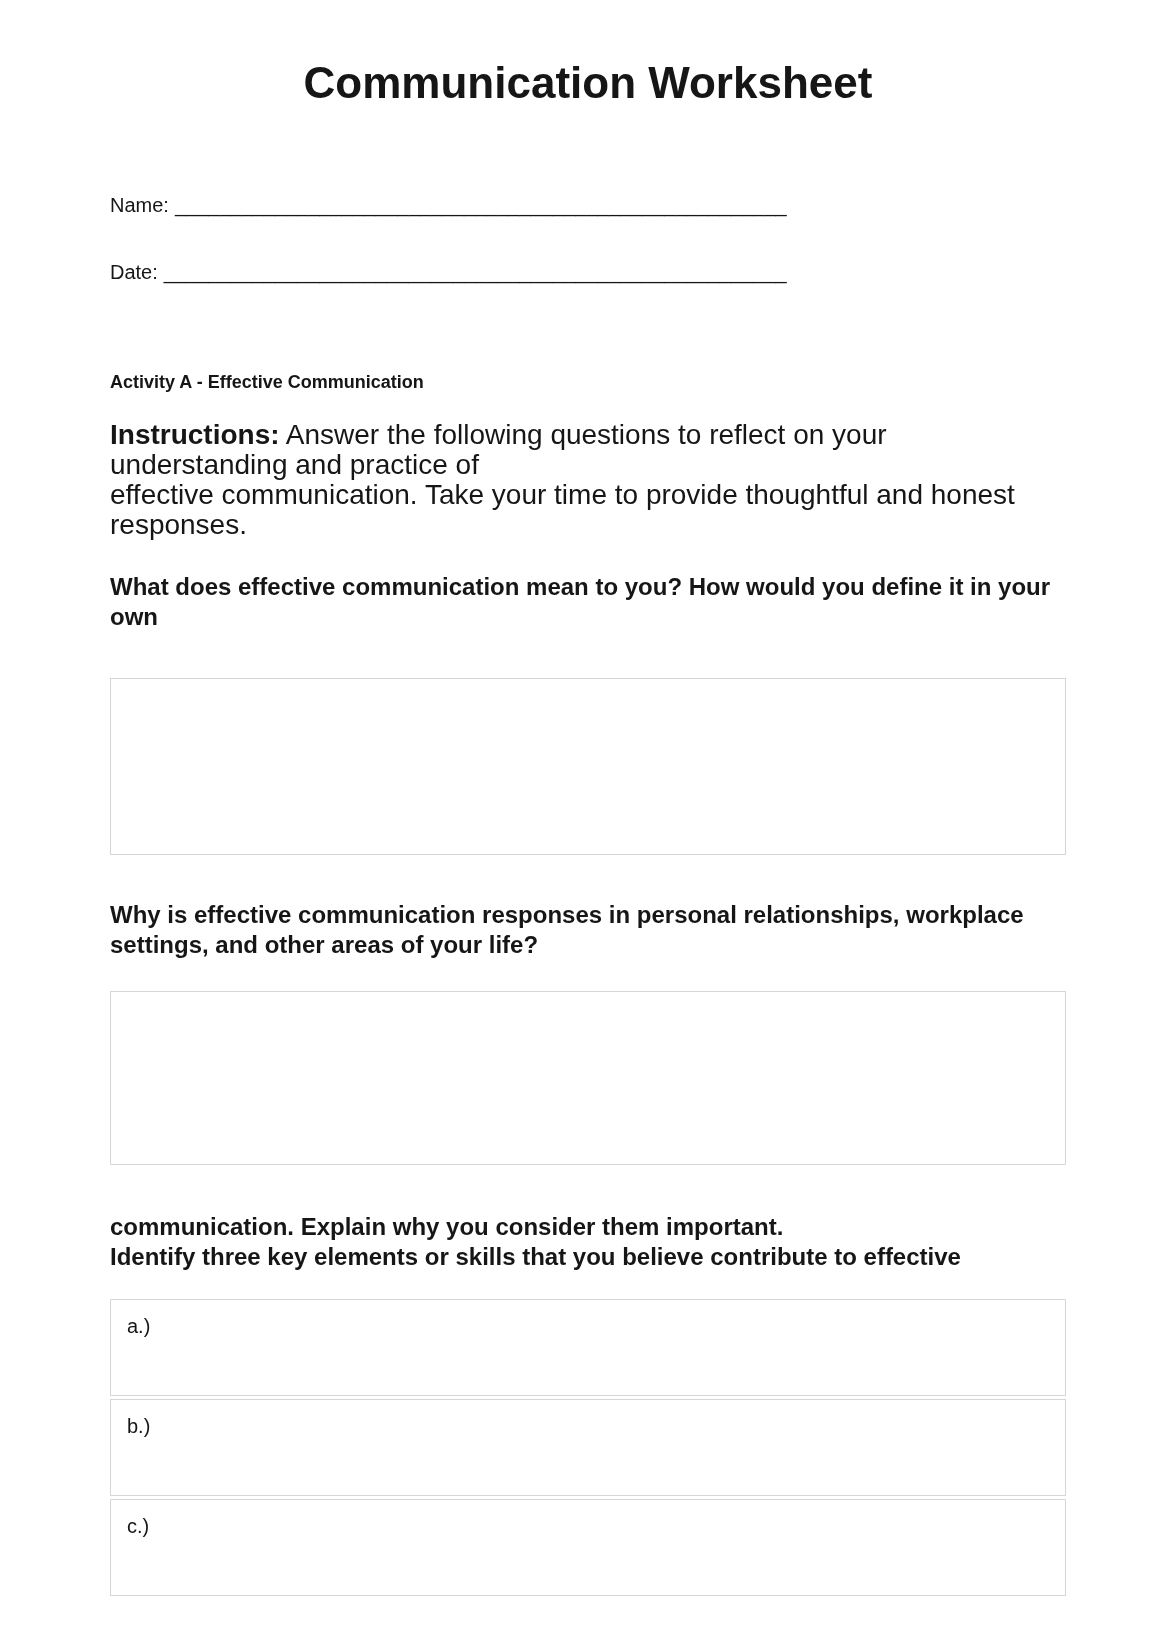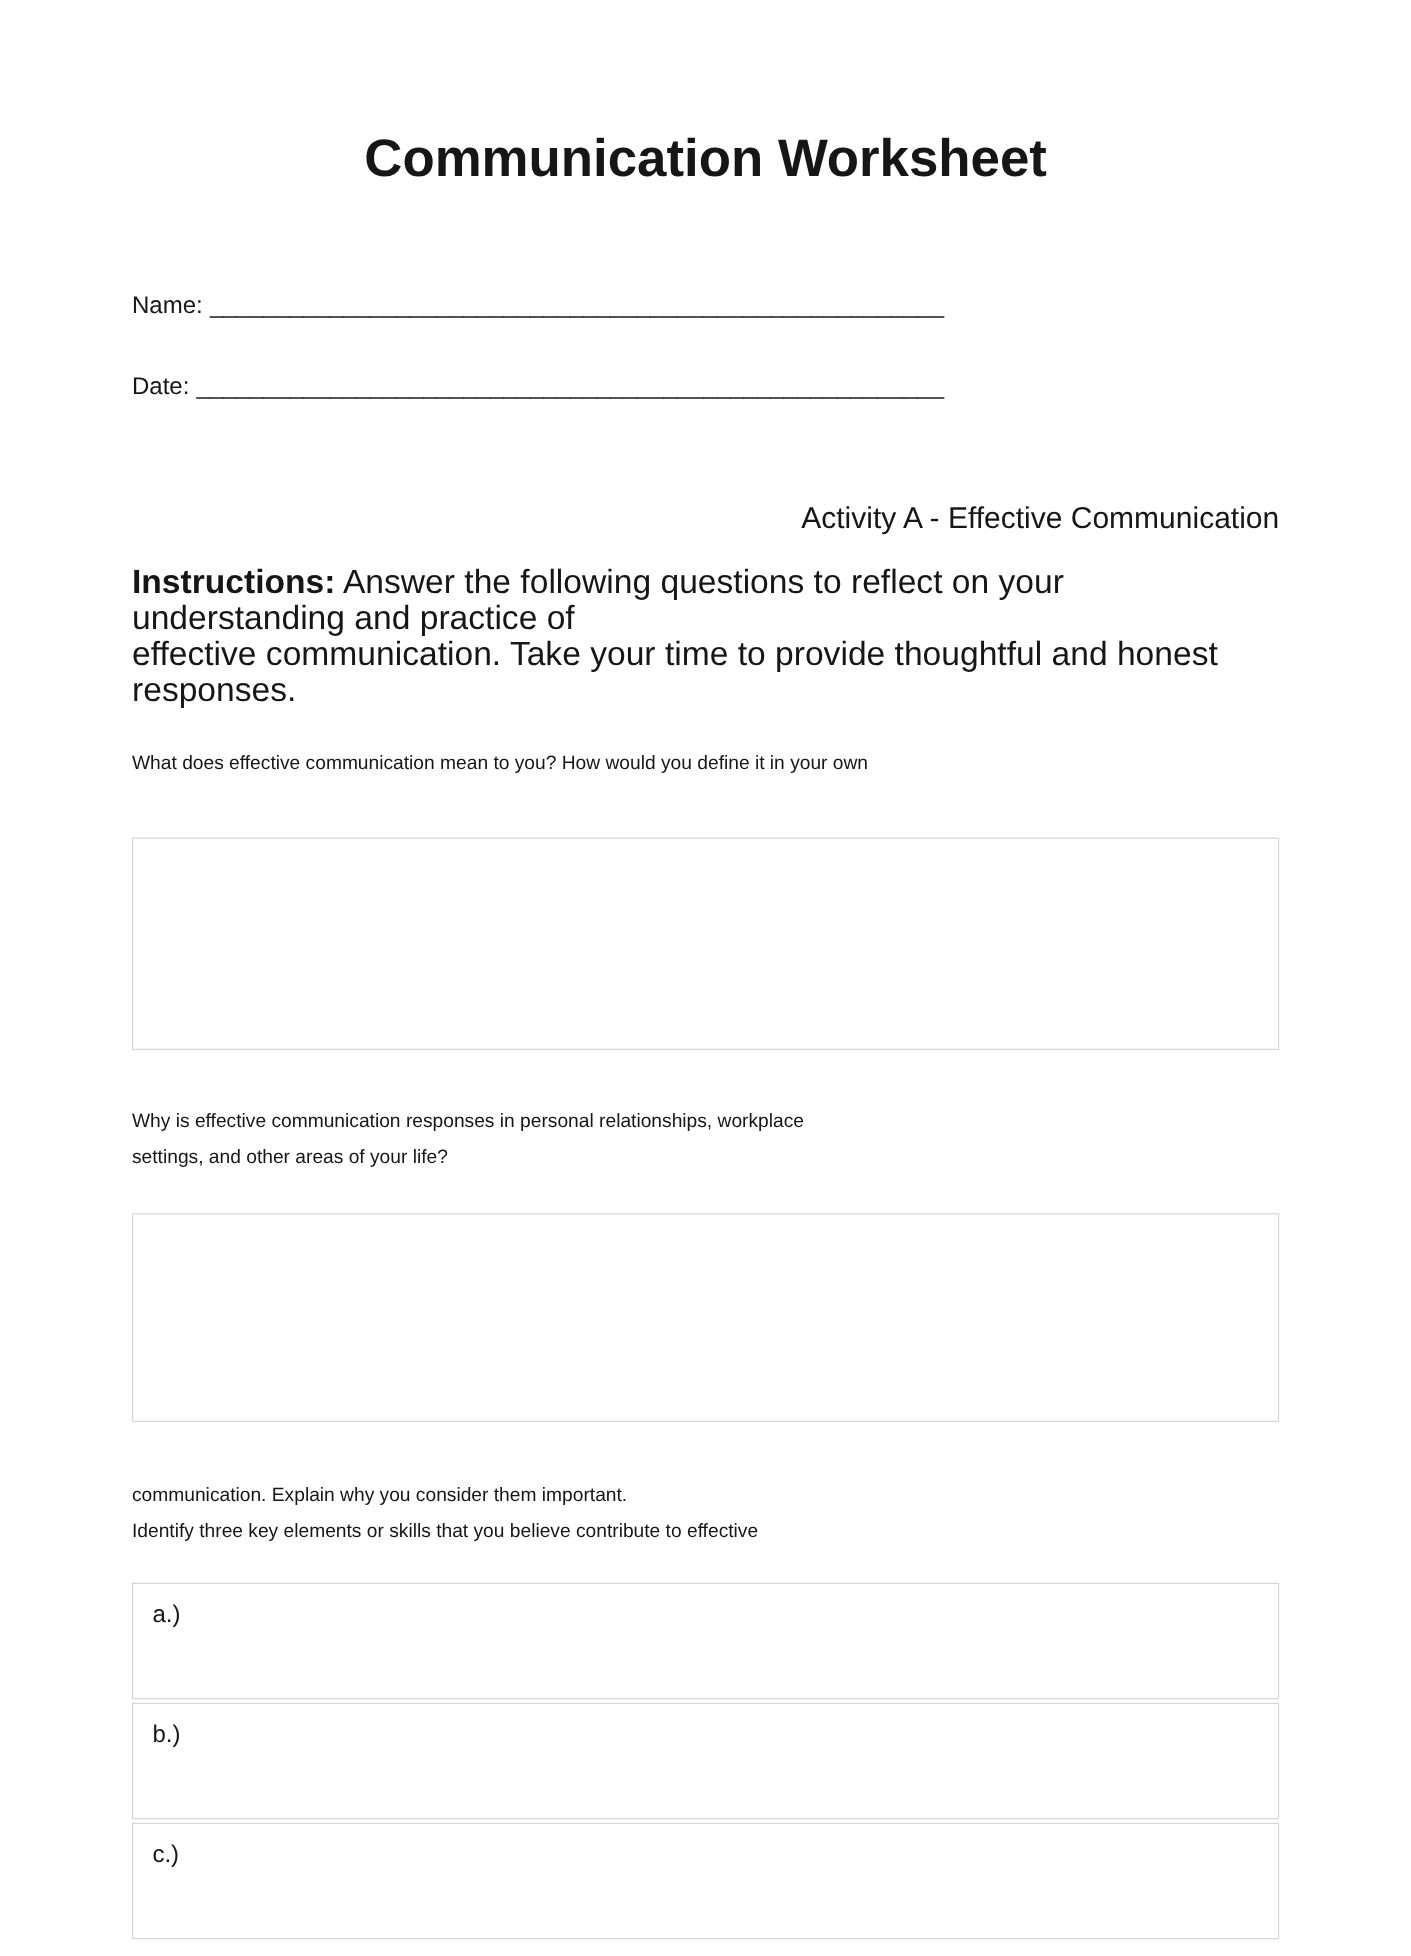--- a/index.html
+++ b/index.html
@@ -8,46 +8,45 @@
     width: 1176px;
     height: 1630px;
     position: relative;
     font-family: "Liberation Sans", sans-serif;
     color: var(--text, #161616);
     overflow: hidden;
   }
   .content { width: 956px; margin: 0 auto; }
 
   .doc-title {
-    padding-top: 108px;
+    padding-top: 58px;
     font-size: 44px;
     line-height: 50px;
     font-weight: bold;
     text-align: center;
   }
 
   .field-row { font-size: 20px; line-height: 24px; white-space: nowrap; }
   .field-row.name { margin-top: 85px; }
   .field-row.date { margin-top: 43px; }
   .field-label { margin-right: 6px; text-align: right; }
   .field-line { color: var(--text, #161616); }
 
   .section-heading {
     margin-top: 82px;
-    font-size: 25px;
+    font-size: 18px;
     line-height: 32px;
-    font-weight: normal;
-    text-align: right;
+    font-weight: bold;
   }
 
   .instructions { margin-top: 22px; font-size: 28px; line-height: 30px; }
   .instructions .line { display: block; }
   .instructions .bold { font-weight: bold; }
 
-  .question { font-size: 16px; line-height: 30px; font-weight: normal; }
+  .question { font-size: 24px; line-height: 30px; font-weight: bold; }
   .question .line { display: block; }
   .question.q1 { margin-top: 32px; }
   .question.q2 { margin-top: 45px; }
   .question.q3 { margin-top: 47px; }
 
   .answer-box {
     border: 1px solid var(--box-border, #d6d6d6);
     background: #ffffff;
     width: 956px;
   }

